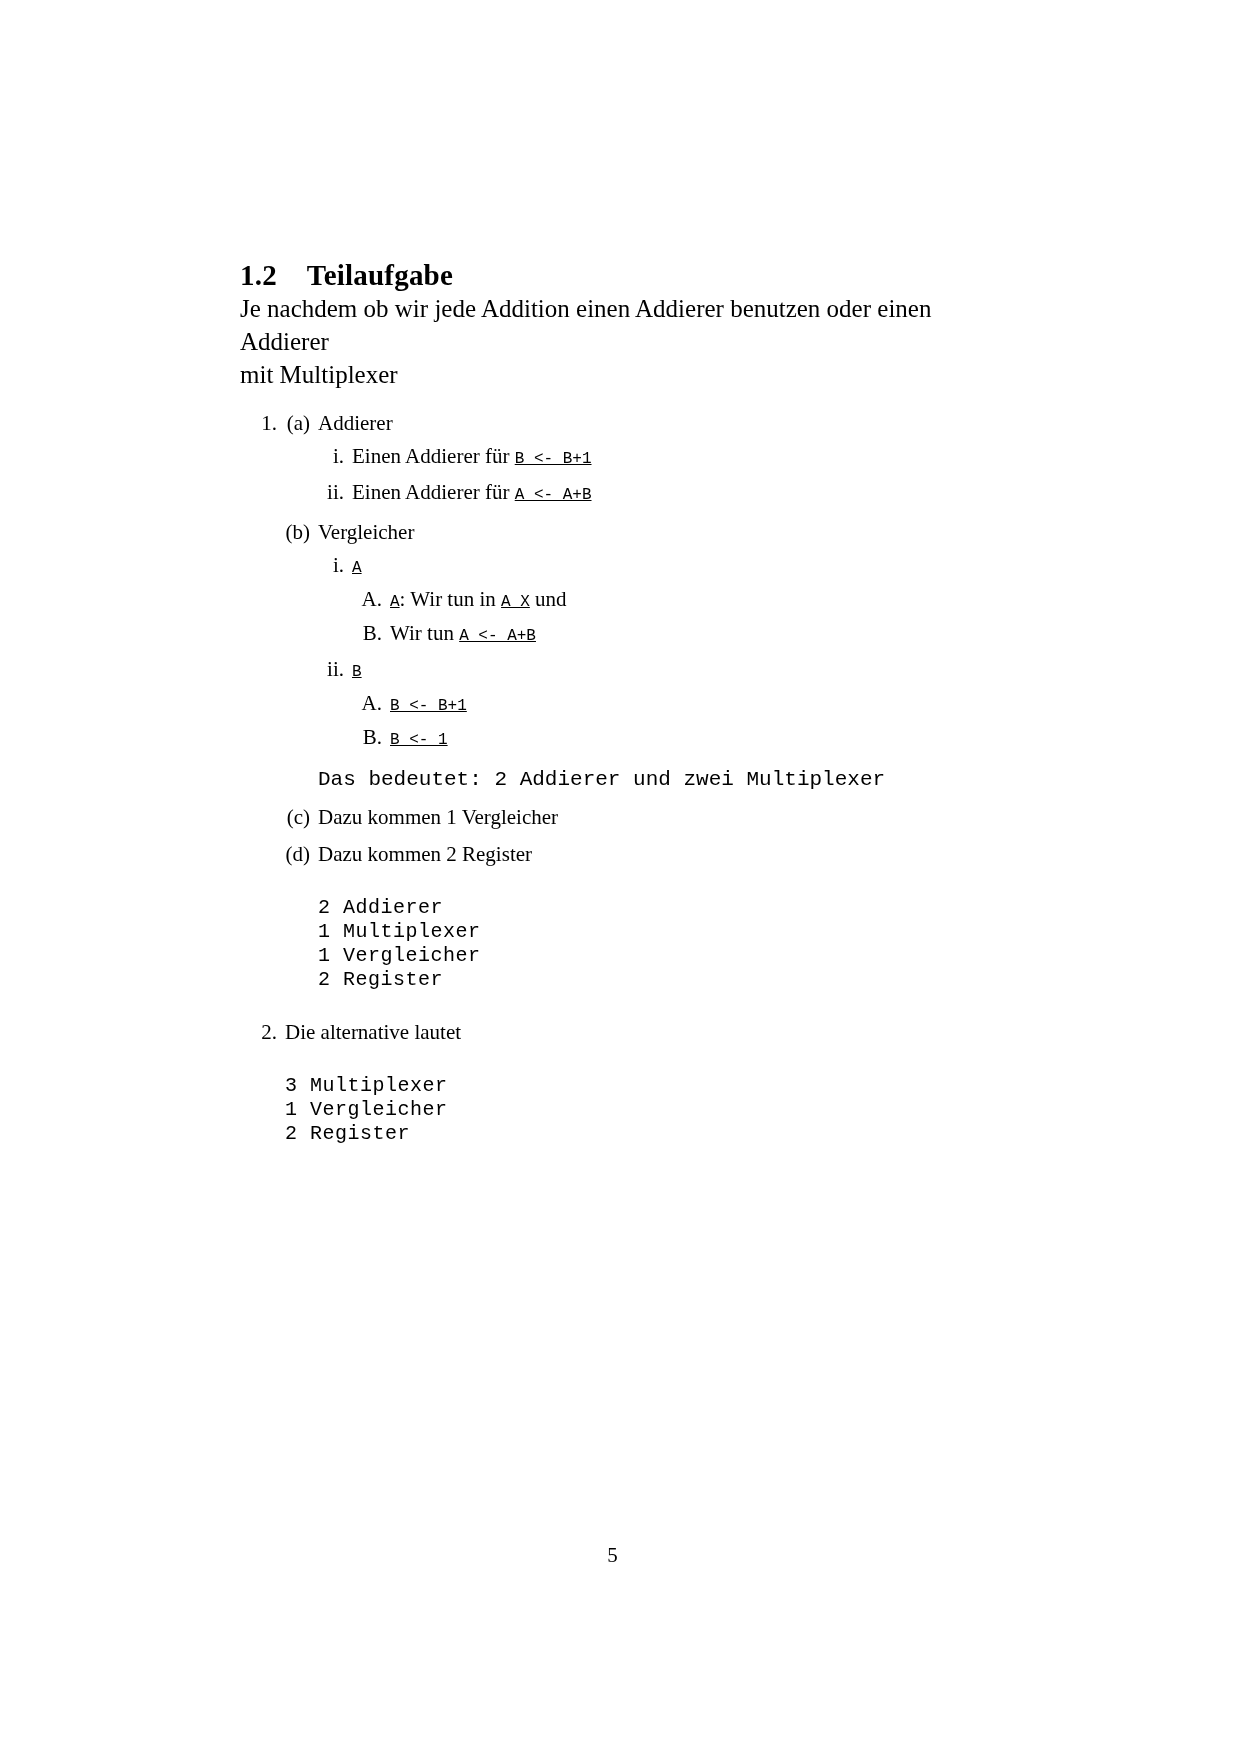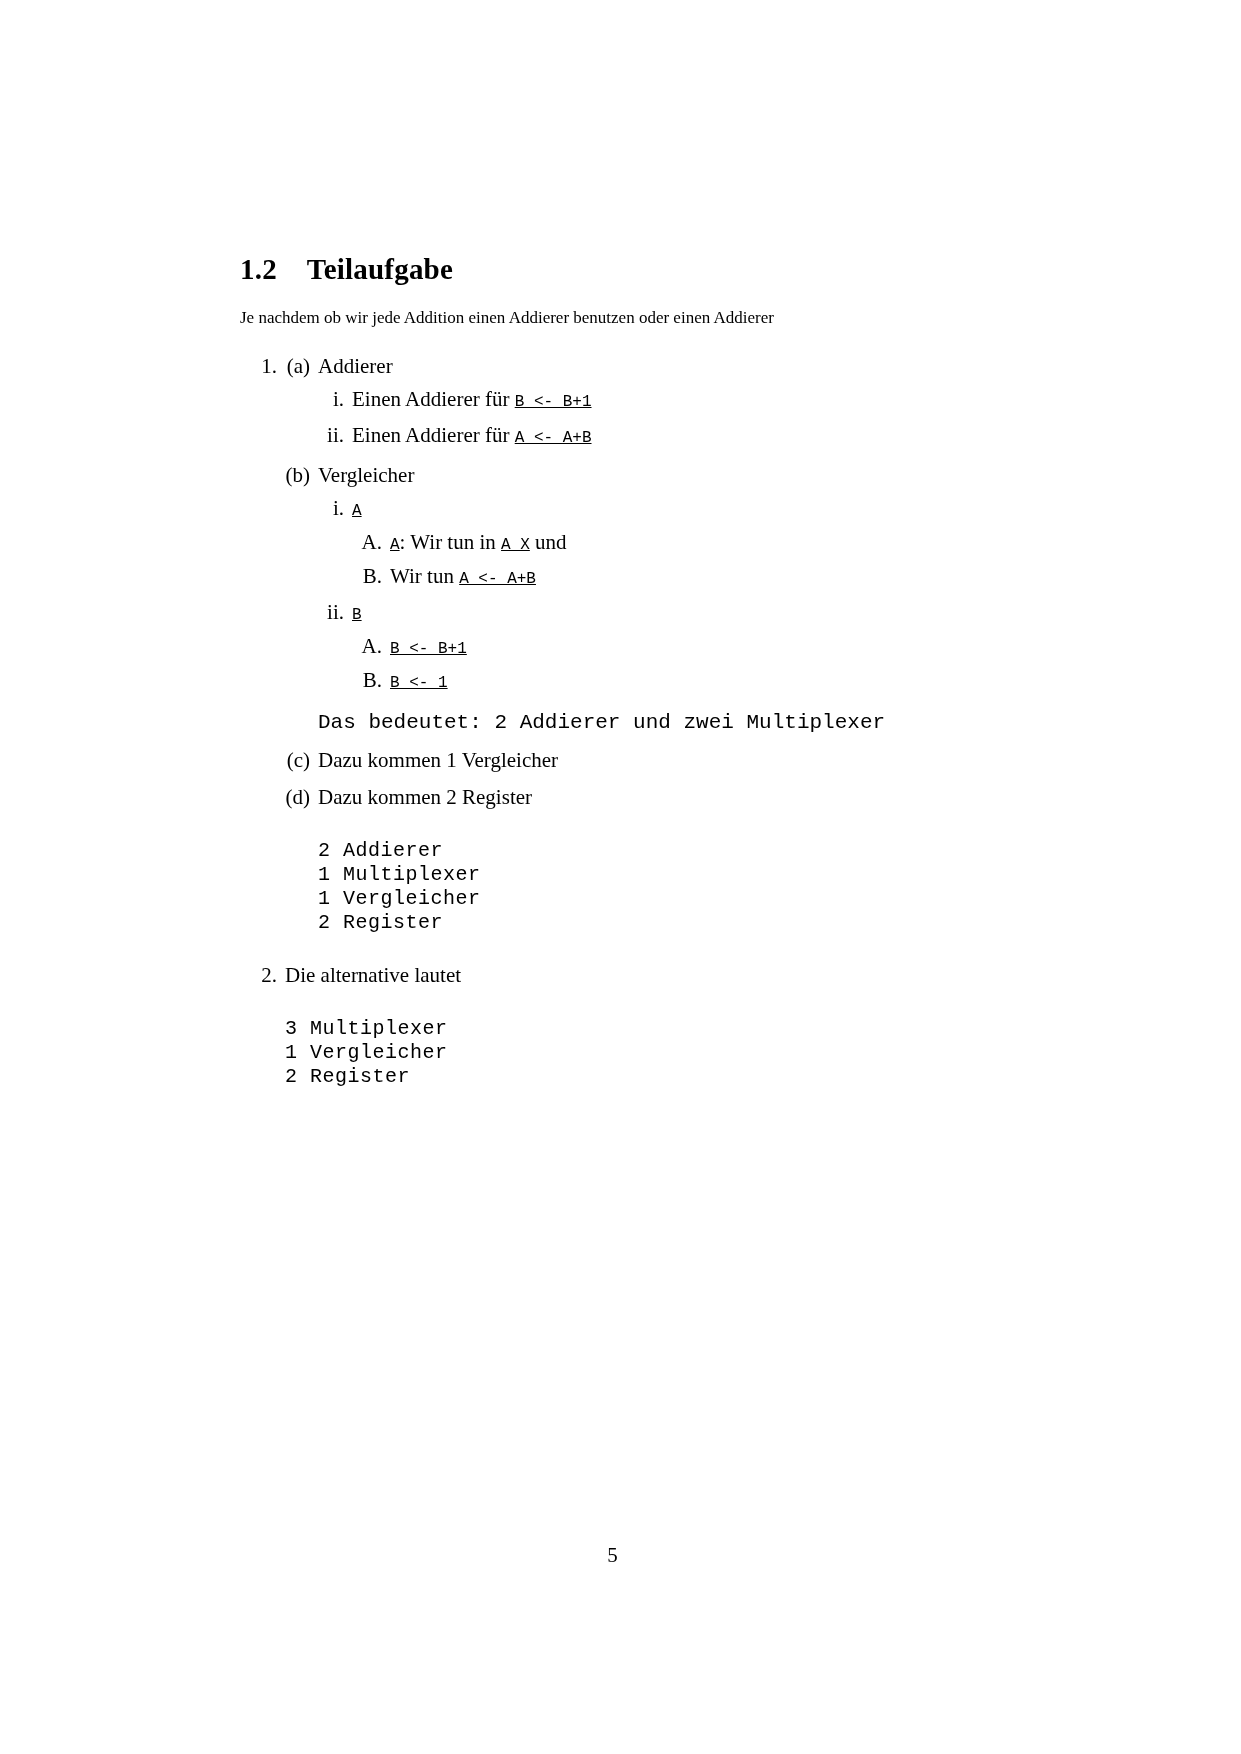--- a/index.html
+++ b/index.html
@@ -13,36 +13,35 @@
   .page {
     position: absolute;
     inset: 0;
     background: #ffffff;
     color: #000000;
     font-family: "Liberation Serif", "DejaVu Serif", serif;
   }
   .content {
     position: absolute;
     left: 240px;
-    top: 0;
+    top: 6px;
     width: 745px;
   }
   .section-heading {
     margin: 252px 0 0 0;
     font-size: 29px;
     line-height: 34px;
     font-weight: bold;
     letter-spacing: 0.2px;
   }
   .section-heading .sec-num {
     margin-right: 30px;
   }
   .intro {
-    margin-top: 15px;
-    font-size: 17px;
+    font-size: 25px;
     line-height: 33px;
   }
   .outline .row {
     position: relative;
     font-size: 21px;
     line-height: 28px;
     margin-top: 3px;
   }
   .outline .row .lbl {
     position: absolute;
@@ -88,20 +87,21 @@
 
 <div class="page">
   <div class="content">
 
     <div class="section-heading">
       <span class="sec-num">1.2</span><span>Teilaufgabe</span>
     </div>
 
     <div class="intro">
         <div>Je nachdem ob wir jede Addition einen Addierer benutzen oder einen Addierer</div>
+        <div>mit Multiplexer</div>
       </div>
 
     <div class="outline">
         <div class="row l1"><span class="lbl">1.</span></div>
         <div class="row l2"><span class="lbl">(a)</span><span class="txt"><span>Addierer</span></span></div>
         <div class="row l3"><span class="lbl">i.</span><span class="txt"><span>Einen Addierer für </span><span class="mono">B &lt;- B+1</span></span></div>
         <div class="row l3"><span class="lbl">ii.</span><span class="txt"><span>Einen Addierer für </span><span class="mono">A &lt;- A+B</span></span></div>
         <div class="row l2"><span class="lbl">(b)</span><span class="txt"><span>Vergleicher</span></span></div>
         <div class="row l3"><span class="lbl">i.</span><span class="txt"><span class="mono">A</span></span></div>
         <div class="row l4"><span class="lbl">A.</span><span class="txt"><span class="mono">A</span><span>: Wir tun in </span><span class="mono">A X</span><span> und</span></span></div>

